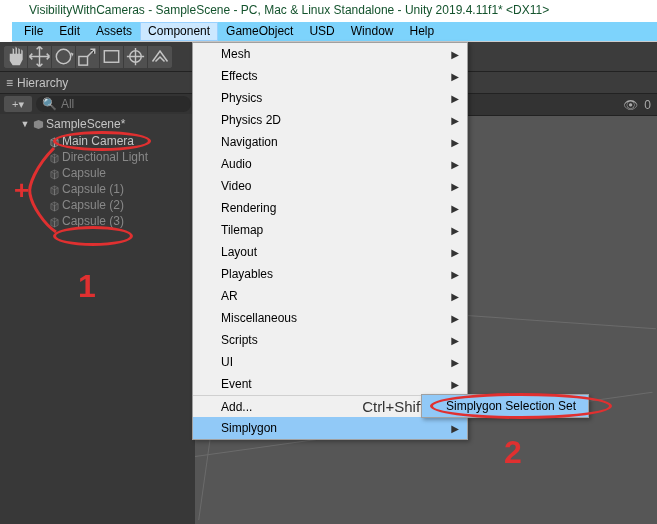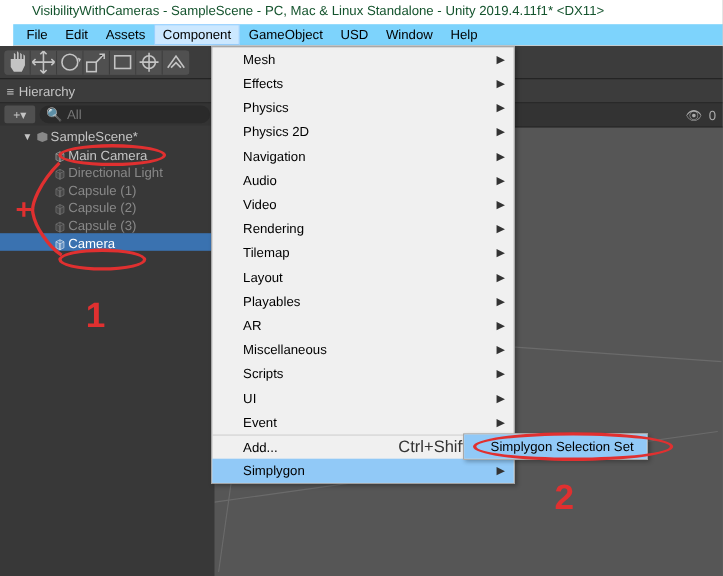--- a/index.html
+++ b/index.html
@@ -152,45 +152,45 @@
               </svg>
             </span>
             <span>Directional Light</span>
           </div>
           <div class="tree-row l2 dim">
             <span class="cube-ico">
               <svg viewBox="0 0 12 12">
                 <path fill="currentColor" stroke="currentColor" stroke-width="0.5" fill-opacity="0.2" d="M6 1l4 2v6l-4 2-4-2V3z M6 1v10 M2 3l4 2 4-2 M6 5v6"></path>
               </svg>
             </span>
+            <span>Capsule</span>
+          </div>
+          <div class="tree-row l2 dim">
+            <span class="cube-ico">
+              <svg viewBox="0 0 12 12">
+                <path fill="currentColor" stroke="currentColor" stroke-width="0.5" fill-opacity="0.2" d="M6 1l4 2v6l-4 2-4-2V3z M6 1v10 M2 3l4 2 4-2 M6 5v6"></path>
+              </svg>
+            </span>
             <span>Capsule (1)</span>
           </div>
           <div class="tree-row l2 dim">
             <span class="cube-ico">
               <svg viewBox="0 0 12 12">
                 <path fill="currentColor" stroke="currentColor" stroke-width="0.5" fill-opacity="0.2" d="M6 1l4 2v6l-4 2-4-2V3z M6 1v10 M2 3l4 2 4-2 M6 5v6"></path>
               </svg>
             </span>
             <span>Capsule (2)</span>
           </div>
           <div class="tree-row l2 dim">
             <span class="cube-ico">
               <svg viewBox="0 0 12 12">
                 <path fill="currentColor" stroke="currentColor" stroke-width="0.5" fill-opacity="0.2" d="M6 1l4 2v6l-4 2-4-2V3z M6 1v10 M2 3l4 2 4-2 M6 5v6"></path>
               </svg>
             </span>
             <span>Capsule (3)</span>
-          </div>
-          <div class="tree-row l2 selected">
-            <span class="cube-ico">
-              <svg viewBox="0 0 12 12">
-                <path fill="currentColor" stroke="currentColor" stroke-width="0.5" fill-opacity="0.2" d="M6 1l4 2v6l-4 2-4-2V3z M6 1v10 M2 3l4 2 4-2 M6 5v6"></path>
-              </svg>
-            </span>
-            <span>Camera</span>
           </div>
         </div>
     </div>
   </div>
 
   <div class="scene-panel">
     <div class="scene-tabs">
       <span>ne</span>
       <span class="sep"></span>
       <span>🛒</span>

